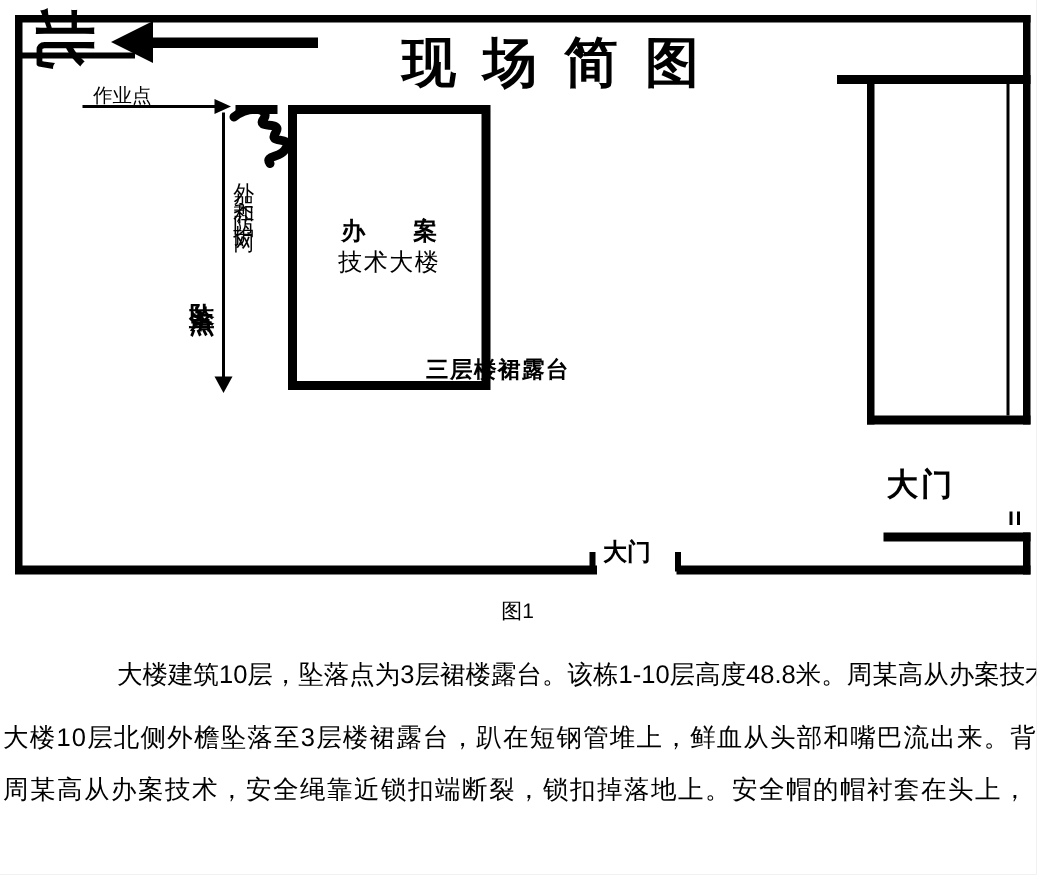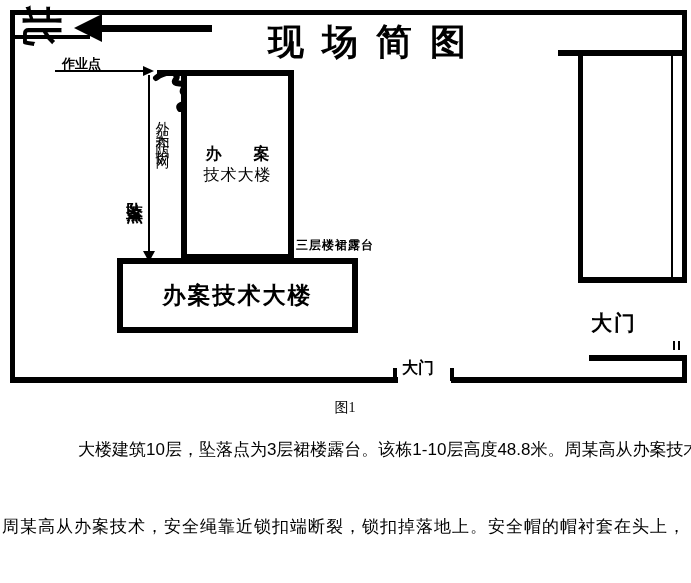--- a/index.html
+++ b/index.html
@@ -42,57 +42,55 @@
   <div class="w" style="left:682px;top:10px;width:5px;height:273px;"></div>
   <div class="w" style="left:682px;top:355px;width:5px;height:28px;"></div>
 
   <div class="txt title" style="left:268px;top:18px;">现场简图</div>
 
   <div class="north-glyph" style="left:16px;top:0px;">北</div>
   <div class="w" style="left:12px;top:35px;width:78px;height:4px;"></div>
   <div class="w" style="left:98px;top:25px;width:114px;height:7px;"></div>
   <div class="tri" style="left:74px;top:14px;border-right:28px solid var(--ink,#000);border-top:14px solid transparent;border-bottom:14px solid transparent;"></div>
 
-  <div class="txt" style="left:62px;top:55px;font-size:13px;font-weight:700;">作业点</div>
+  <div class="txt" style="left:62px;top:55px;font-size:13px;font-weight:400;">作业点</div>
   <div class="w" style="left:55px;top:70px;width:89px;height:2px;"></div>
   <div class="tri" style="left:143px;top:66px;border-left:11px solid var(--ink,#000);border-top:5px solid transparent;border-bottom:5px solid transparent;"></div>
   <svg class="abs" style="left:150px;top:70px;" width="48" height="42" viewBox="0 0 48 42">
     <path d="M6,8 C16,0 30,2 26,9 C20,17 38,10 34,18 C28,27 44,20 41,28 C38,36 26,33 30,39" fill="none" stroke="#000" stroke-width="6" stroke-linecap="round" stroke-linejoin="round"></path>
   </svg>
 
   <div class="w" style="left:148px;top:75px;width:2px;height:178px;"></div>
   <div class="tri" style="left:143px;top:251px;border-top:11px solid var(--ink,#000);border-left:6px solid transparent;border-right:6px solid transparent;"></div>
 
   <div class="vtxt" style="left:154px;top:110px;font-size:14px;letter-spacing:7px;">外架和防护网</div>
   <div class="vtxt" style="left:123px;top:188px;font-size:17px;font-weight:700;letter-spacing:2px;">坠落点</div>
 
   <div class="w" style="left:157px;top:70px;width:28px;height:6px;"></div>
-  <div class="rect-bldg" style="left:181px;top:70px;width:113px;height:190px;">
+  <div class="rect-bldg" style="left:192px;top:70px;width:135px;height:190px;">
     <div style="font-size:16px;font-weight:600;letter-spacing:8px;margin-left:8px;">办　案</div>
     <div style="font-size:16px;font-weight:400;letter-spacing:1px;">技术大楼</div>
   </div>
 
-  <div class="txt" style="left:296px;top:237px;font-size:12px;font-weight:600;letter-spacing:1px;">三层楼裙露台</div>
+  <div class="txt" style="left:284px;top:237px;font-size:15px;font-weight:600;letter-spacing:1px;">三层楼裙露台</div>
 
-  <div class="rect-bldg" style="left:117px;top:258px;width:241px;height:75px;">
-    <div style="font-size:23px;font-weight:600;letter-spacing:2px;">办案技术大楼</div>
-  </div>
 
   <div class="w" style="left:558px;top:50px;width:129px;height:6px;"></div>
   <div class="w" style="left:578px;top:50px;width:5px;height:233px;"></div>
   <div class="w" style="left:578px;top:277px;width:109px;height:6px;"></div>
   <div class="w" style="left:671px;top:52px;width:2px;height:225px;"></div>
 
   <div class="txt" style="left:591px;top:309px;font-size:21px;font-weight:600;letter-spacing:2px;">大门</div>
   <div class="w" style="left:589px;top:355px;width:98px;height:6px;"></div>
   <div class="w" style="left:673px;top:341px;width:2px;height:9px;"></div>
   <div class="w" style="left:678px;top:341px;width:2px;height:9px;"></div>
 
   <div class="w" style="left:393px;top:368px;width:4px;height:13px;"></div>
   <div class="w" style="left:450px;top:368px;width:4px;height:13px;"></div>
   <div class="txt" style="left:402px;top:358px;font-size:16px;font-weight:600;">大门</div>
 
-  <div class="txt" style="left:280px;top:399px;width:130px;text-align:center;font-size:14px;white-space:nowrap;font-family:Liberation Serif, serif;">图1</div>
+  <div class="txt" style="left:280px;top:399px;width:130px;text-align:center;font-size:14px;white-space:nowrap;">图1</div>
 
   <div class="para-line" style="left:2px;top:438px;padding-left:76px;">大楼建筑10层，坠落点为3层裙楼露台。该栋1-10层高度48.8米。周某高从办案技术</div>
+  <div class="para-line" style="left:2px;top:480px;letter-spacing:0.8px;">大楼10层北侧外檐坠落至3层楼裙露台，趴在短钢管堆上，鲜血从头部和嘴巴流出来。背</div>
   <div class="para-line" style="left:2px;top:515px;letter-spacing:1px;">周某高从办案技术，安全绳靠近锁扣端断裂，锁扣掉落地上。安全帽的帽衬套在头上，</div>
 
 </div>
 
 </body></html>

